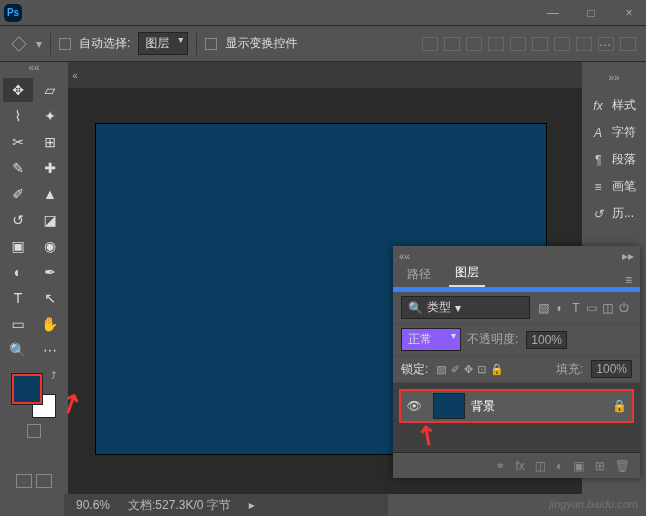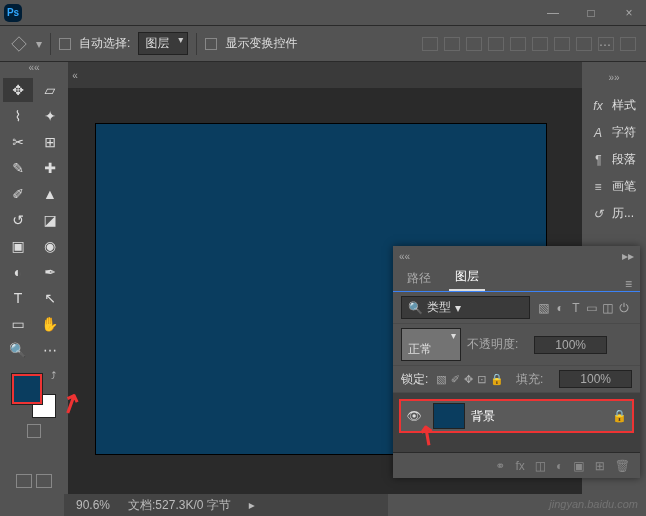--- a/index.html
+++ b/index.html
@@ -42,31 +42,31 @@
 .canvas{position:absolute;left:28px;top:36px;width:450px;height:330px;background:#0a3d5f;box-shadow:0 0 0 1px #000}
 .right-col{width:64px;background:#535353;display:flex;flex-direction:column;align-items:flex-start;padding-top:10px;gap:10px}
 .right-col .coll{width:100%;text-align:center;color:#aaa;font-size:10px;margin-bottom:4px}
 .ritem{display:flex;align-items:center;gap:6px;padding:0 8px;width:100%}
 .ritem .ic{width:16px;height:16px;display:flex;align-items:center;justify-content:center;color:#ccc;font-style:italic}
 .ritem .lbl{color:#ddd}
 .layers-panel{position:absolute;left:393px;top:246px;width:247px;height:232px;background:#535353;display:flex;flex-direction:column;box-shadow:0 0 8px rgba(0,0,0,.5)}
 .lp-head{height:20px;display:flex;align-items:center;padding:0 6px}
 .lp-head .coll{color:#aaa;font-size:10px}
 .lp-head .close{margin-left:auto;color:#aaa}
-.lp-tabs{height:26px;display:flex;align-items:flex-end;padding:0 8px;gap:12px;border-bottom:1px solid #3b82f6}
+.lp-tabs{height:26px;display:flex;align-items:flex-end;padding:0 8px;gap:12px;border-bottom:5px solid #3b82f6}
 .lp-tabs .tab{padding:4px 6px;color:#aaa}
 .lp-tabs .tab.active{color:#fff;border-bottom:2px solid #ddd}
 .lp-tabs .menu{margin-left:auto;color:#aaa}
 .lp-row{display:flex;align-items:center;padding:4px 8px;gap:6px;border-bottom:1px solid #4a4a4a}
 .lp-row .search{flex:1;background:#3a3a3a;padding:2px 6px;border:1px solid #222;display:flex;align-items:center;gap:4px}
 .lp-row .filters span{width:14px;height:14px;display:inline-flex;align-items:center;justify-content:center;color:#aaa;margin:0 1px}
-.lp-row .blend{background:#737373;padding:12px 18px 2px 6px;border:1px solid #222;position:relative;min-width:60px}
+.lp-row .blend{background:#8b5cf6;padding:2px 18px 2px 6px;border:1px solid #222;position:relative;min-width:60px}
 .lp-row .blend::after{content:"▾";position:absolute;right:4px;top:1px;font-size:10px}
-.lp-row .opc{display:flex;align-items:center;gap:16px;color:#aaa}
-.lp-row .opc .val{background:#3a3a3a;padding:1px 20px;border:1px solid #222}
+.lp-row .opc{display:flex;align-items:center;gap:8px;color:#aaa}
+.lp-row .opc .val{background:#3a3a3a;padding:1px 4px;border:1px solid #222}
 .lp-row .locks span{color:#aaa;margin:0 2px;font-size:11px}
 .layer-list{flex:1;background:#3f3f3f;padding:6px}
 .layer{display:flex;align-items:center;height:34px;background:#5a5a5a;border:2px solid #e33}
 .layer .eye{width:26px;text-align:center;color:#ddd}
 .layer .thumb{width:32px;height:26px;background:#0a3d5f;border:1px solid #222;margin:0 6px}
 .layer .name{flex:1;color:#fff}
 .layer .lock{width:24px;text-align:center;color:#ccc}
 .lp-foot{height:26px;display:flex;align-items:center;justify-content:flex-end;gap:10px;padding:0 10px;border-top:1px solid #2a2a2a}
 .lp-foot span{color:#888}
 .status{position:absolute;left:64px;bottom:0;height:22px;display:flex;align-items:center;gap:18px;padding:0 12px;color:#bbb;background:#444;width:324px}

